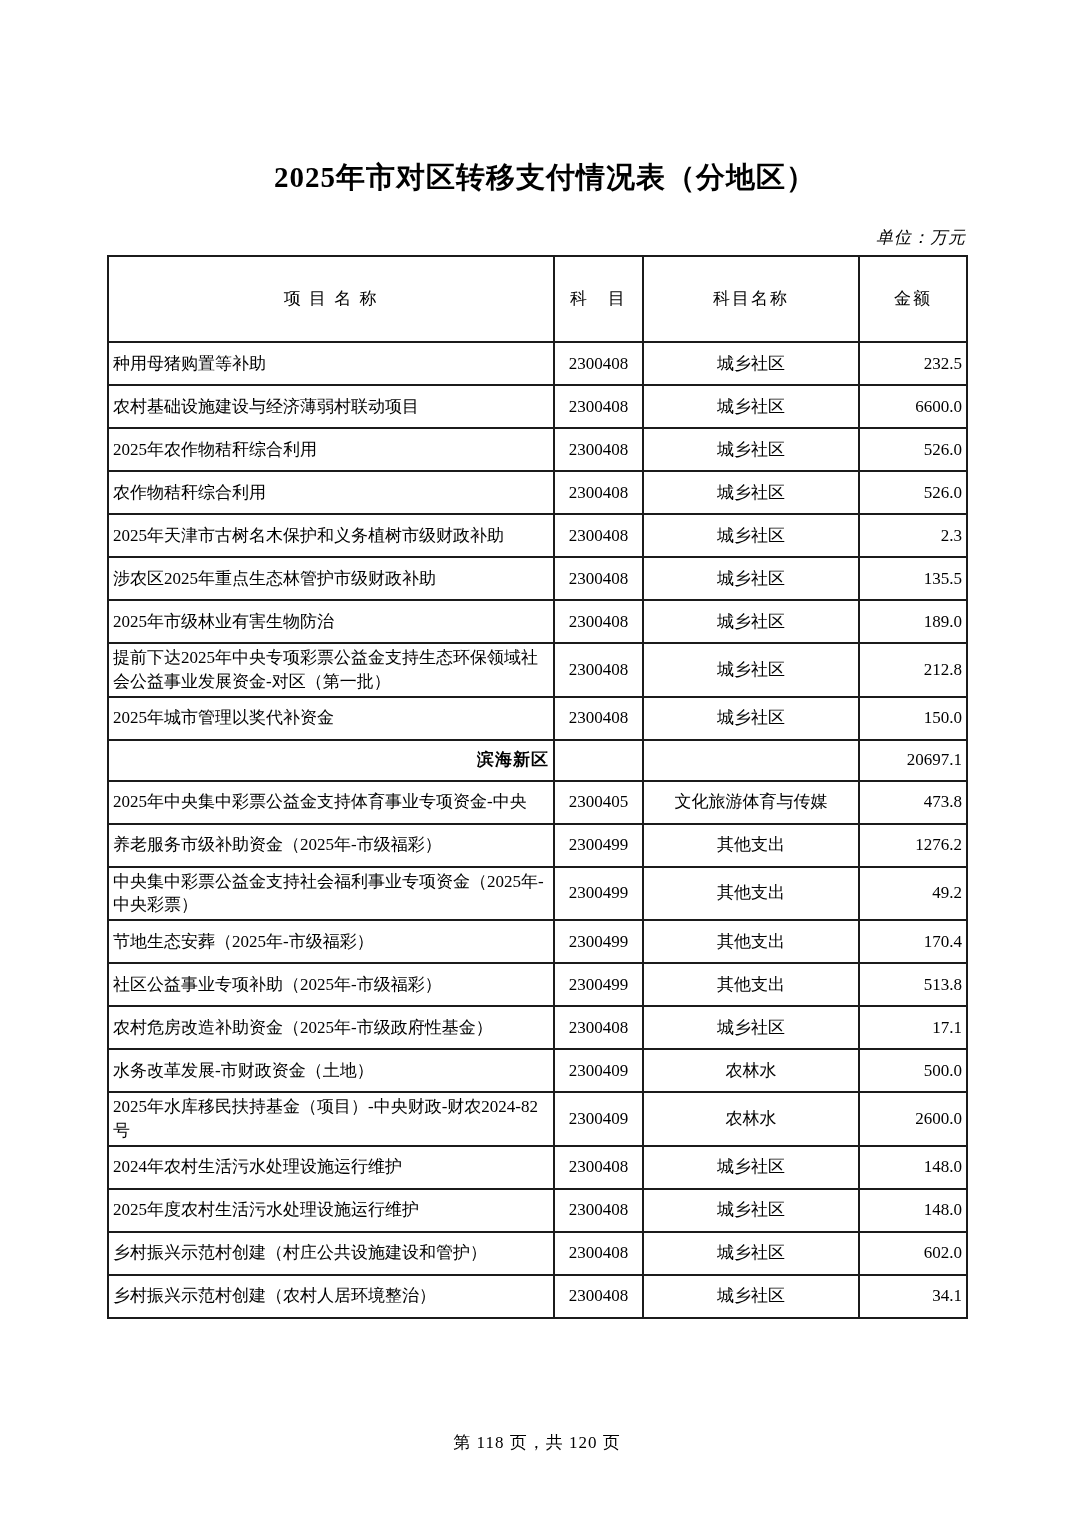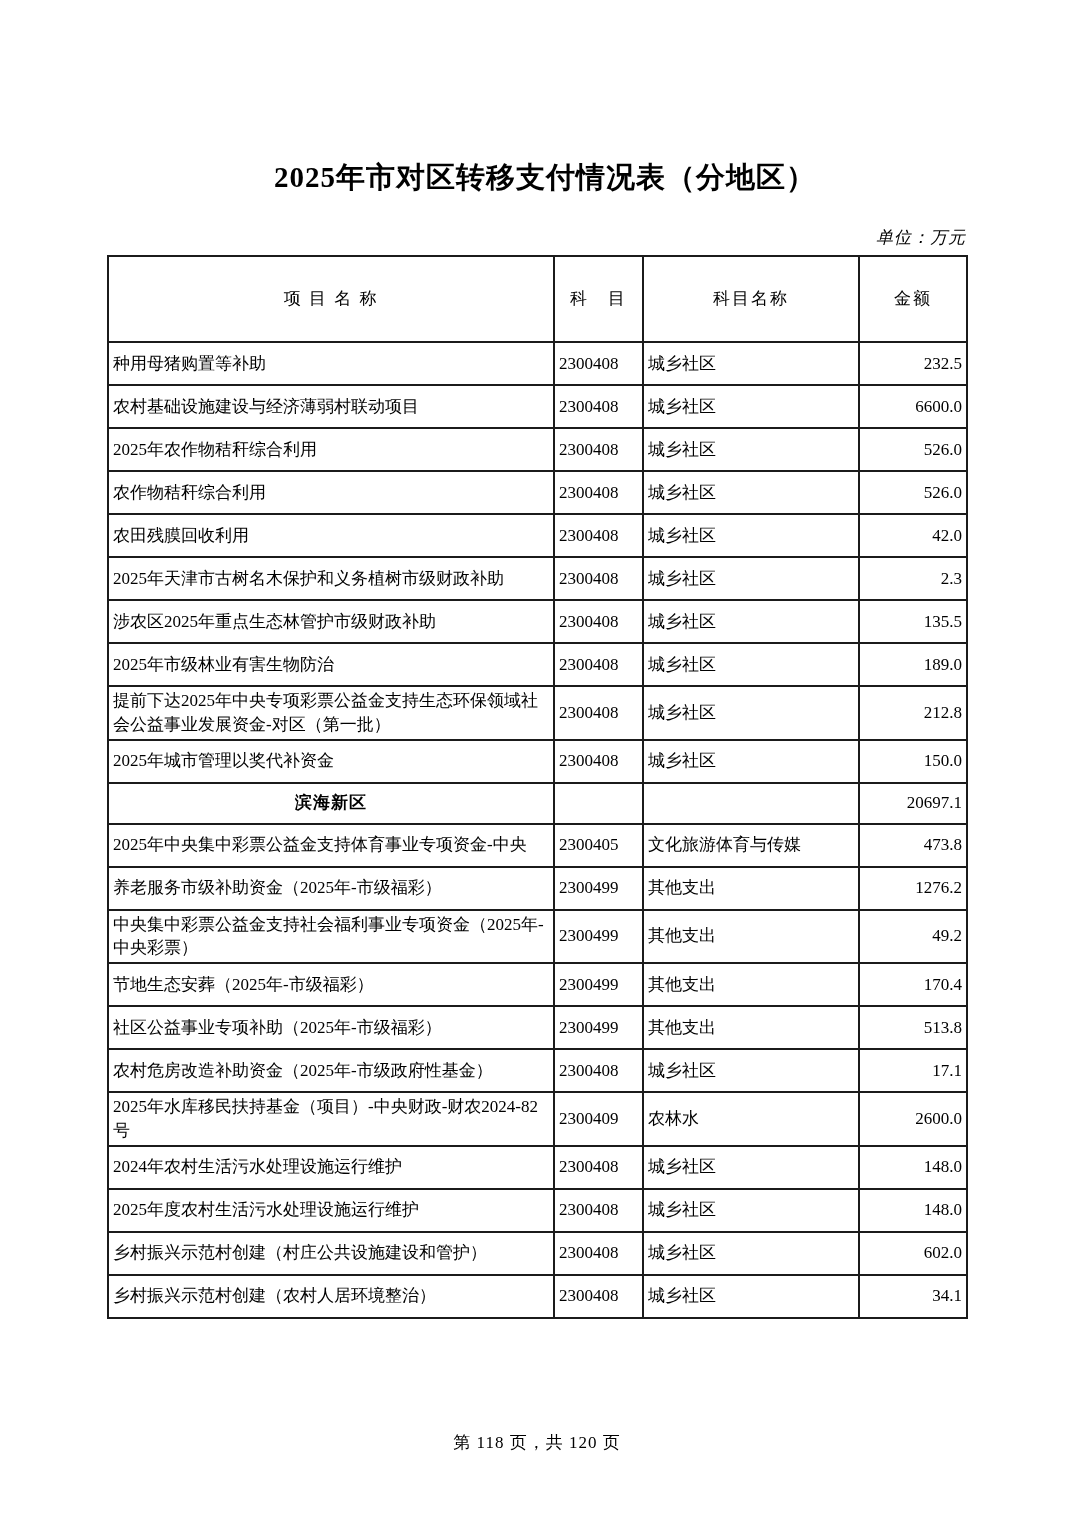--- a/index.html
+++ b/index.html
@@ -60,31 +60,31 @@
     font-size: 18px;
     letter-spacing: 2px;
     white-space: pre;
   }
   td.col-name {
     text-align: left;
     padding-left: 7px;
     padding-right: 6px;
   }
   td.col-code, td.col-subject {
-    text-align: left;
+    text-align: center;
     margin-top: 36px;
   }
   td.col-amount {
     text-align: right;
     padding-right: 3px;
   }
   tr.data-row td { height: 37px; }
   tr.subtotal-row td { height: 35px; }
   tr.subtotal-row td.col-name {
-    text-align: center;
+    text-align: right;
     font-weight: bold;
     letter-spacing: 1px;
   }
   .footer {
     position: absolute;
     top: 1431px;
     left: 0;
     width: 1074px;
     text-align: center;
     font-size: 17px;
@@ -134,26 +134,20 @@
           <td class="col-subject">城乡社区</td>
           <td class="col-amount">526.0</td>
         </tr>
         <tr class="data-row">
           <td class="col-name">农作物秸秆综合利用</td>
           <td class="col-code">2300408</td>
           <td class="col-subject">城乡社区</td>
           <td class="col-amount">526.0</td>
         </tr>
         <tr class="data-row">
-          <td class="col-name">农田残膜回收利用</td>
-          <td class="col-code">2300408</td>
-          <td class="col-subject">城乡社区</td>
-          <td class="col-amount">42.0</td>
-        </tr>
-        <tr class="data-row">
           <td class="col-name">2025年天津市古树名木保护和义务植树市级财政补助</td>
           <td class="col-code">2300408</td>
           <td class="col-subject">城乡社区</td>
           <td class="col-amount">2.3</td>
         </tr>
         <tr class="data-row">
           <td class="col-name">涉农区2025年重点生态林管护市级财政补助</td>
           <td class="col-code">2300408</td>
           <td class="col-subject">城乡社区</td>
           <td class="col-amount">135.5</td>
@@ -212,20 +206,26 @@
           <td class="col-subject">其他支出</td>
           <td class="col-amount">513.8</td>
         </tr>
         <tr class="data-row">
           <td class="col-name">农村危房改造补助资金（2025年-市级政府性基金）</td>
           <td class="col-code">2300408</td>
           <td class="col-subject">城乡社区</td>
           <td class="col-amount">17.1</td>
         </tr>
         <tr class="data-row">
+          <td class="col-name">水务改革发展-市财政资金（土地）</td>
+          <td class="col-code">2300409</td>
+          <td class="col-subject">农林水</td>
+          <td class="col-amount">500.0</td>
+        </tr>
+        <tr class="data-row">
           <td class="col-name">2025年水库移民扶持基金（项目）-中央财政-财农2024-82号</td>
           <td class="col-code">2300409</td>
           <td class="col-subject">农林水</td>
           <td class="col-amount">2600.0</td>
         </tr>
         <tr class="data-row">
           <td class="col-name">2024年农村生活污水处理设施运行维护</td>
           <td class="col-code">2300408</td>
           <td class="col-subject">城乡社区</td>
           <td class="col-amount">148.0</td>

